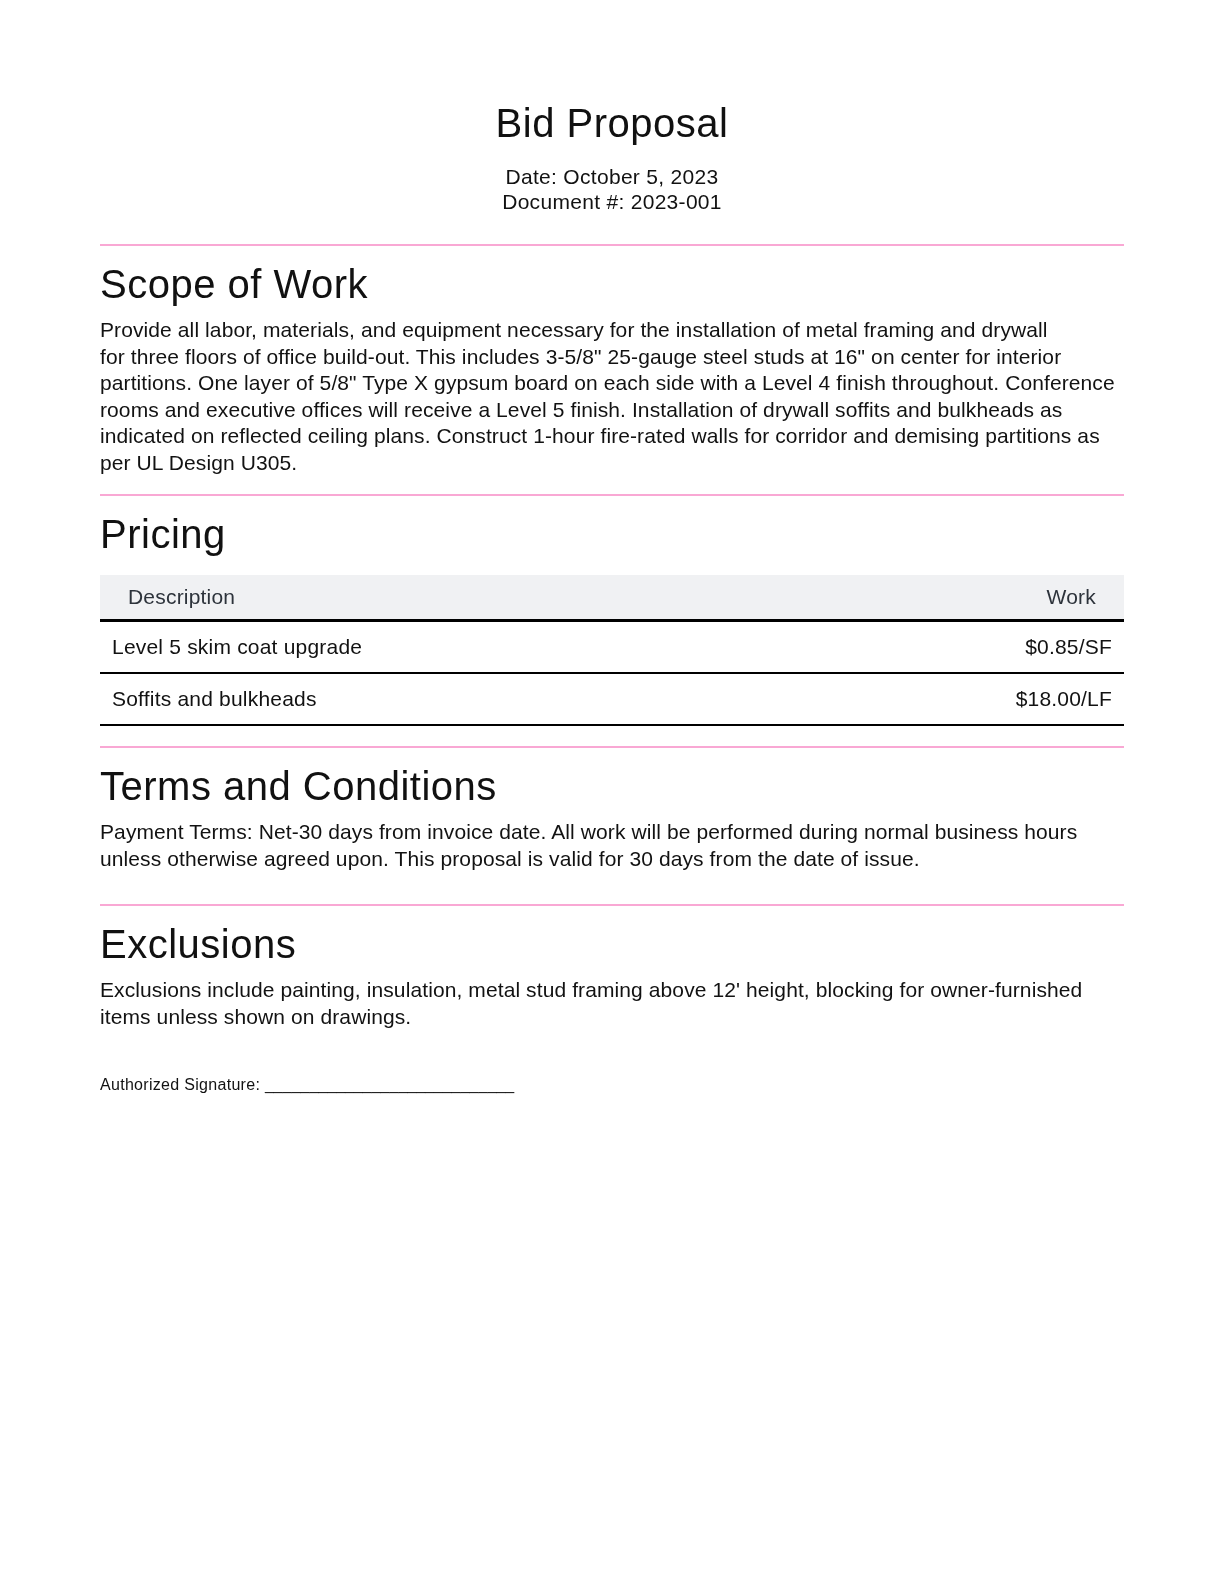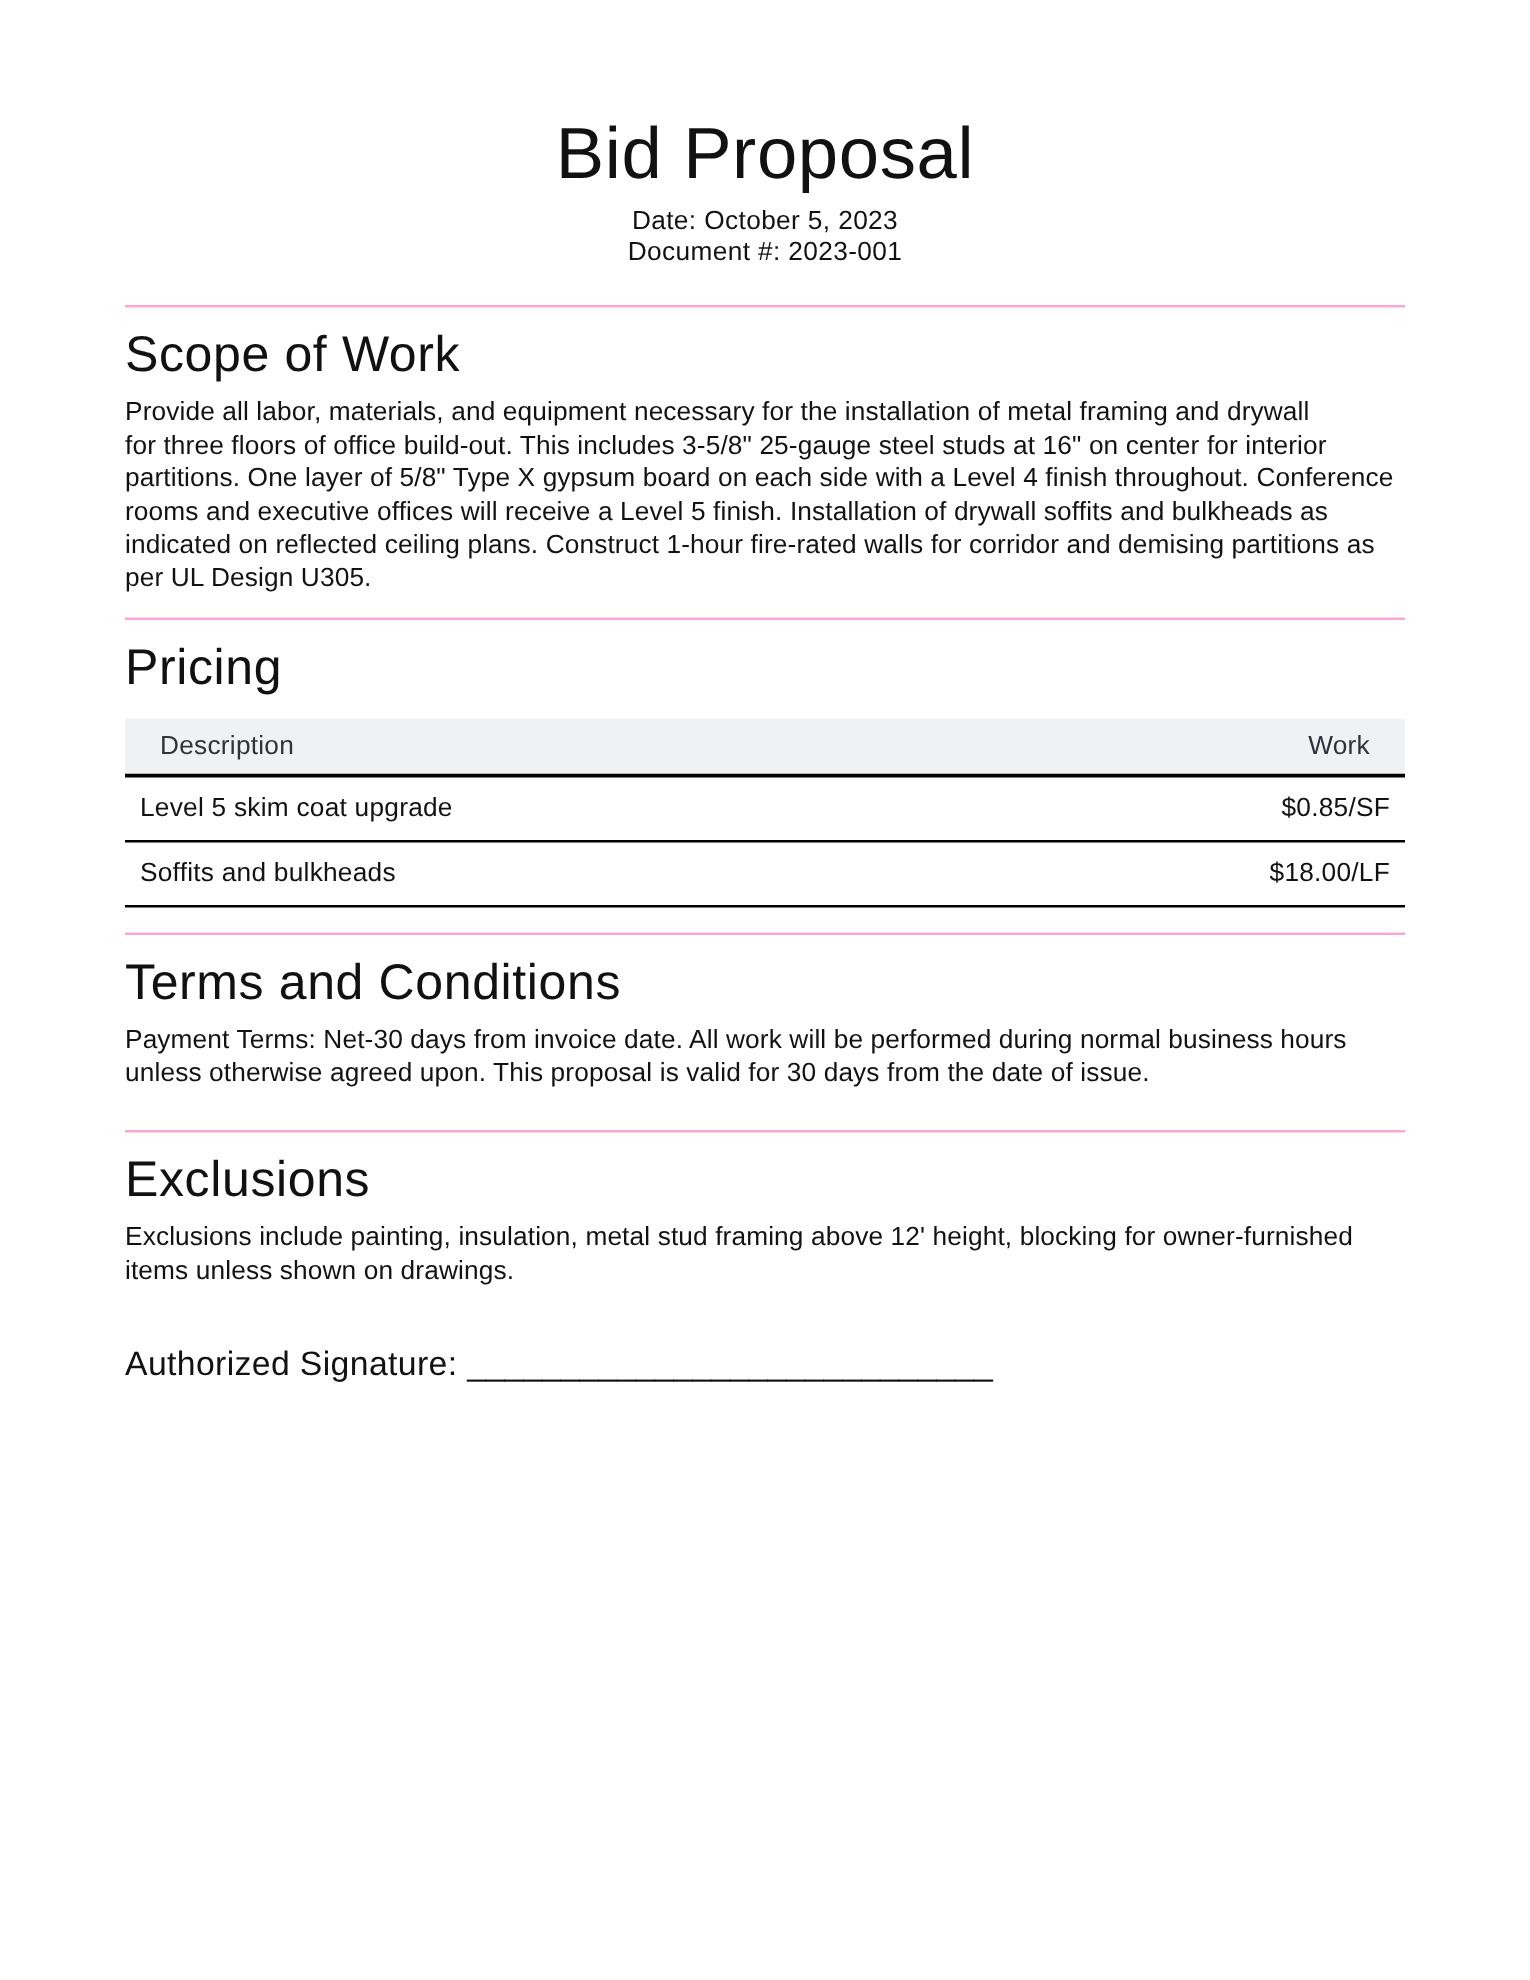--- a/index.html
+++ b/index.html
@@ -15,21 +15,21 @@
     -webkit-font-smoothing: antialiased;
   }
   .doc {
     padding: 0 100px;
     box-sizing: border-box;
     width: 1224px;
   }
   .title {
     margin: 0;
     padding-top: 96px;
-    font-size: 58px;
+    font-size: 40px;
     font-weight: 400;
     letter-spacing: 0.5px;
     line-height: 54px;
     text-align: center;
     color: #111111;
   }
   .meta {
     margin-top: 14px;
     text-align: center;
     font-size: 21px;
@@ -82,21 +82,21 @@
   .pricing-table thead th.col-rate { text-align: right; }
   .pricing-table tbody td {
     padding: 13px 12px;
     border-bottom: 2px solid #000000;
     color: #121212;
   }
   .pricing-table tbody td.cell-rate { text-align: right; }
   .terms-para, .exclusions-para { margin-bottom: 16px; }
   .signature {
     margin-top: 46px;
-    font-size: 27px;
+    font-size: 16px;
     letter-spacing: 0.3px;
   }
   .signature-line {
     letter-spacing: 0;
     color: #111111;
   }
 </style>
 </head>
 <body>
 

